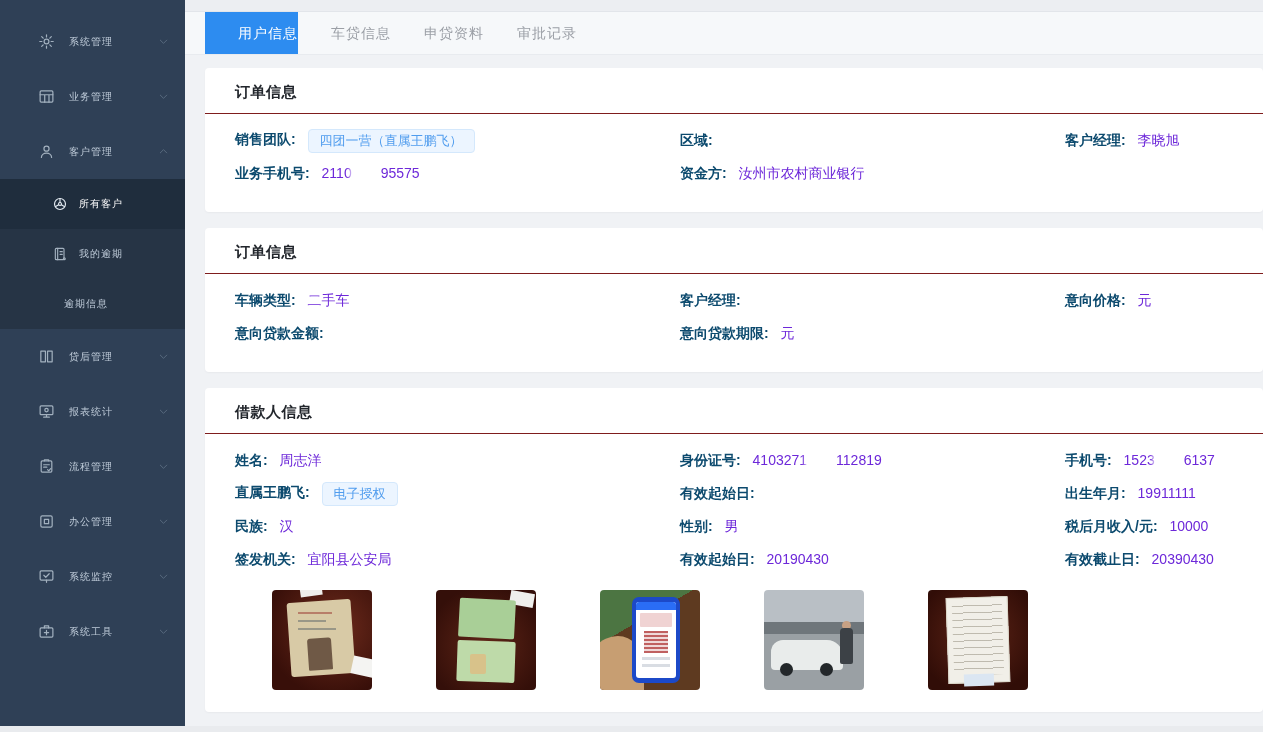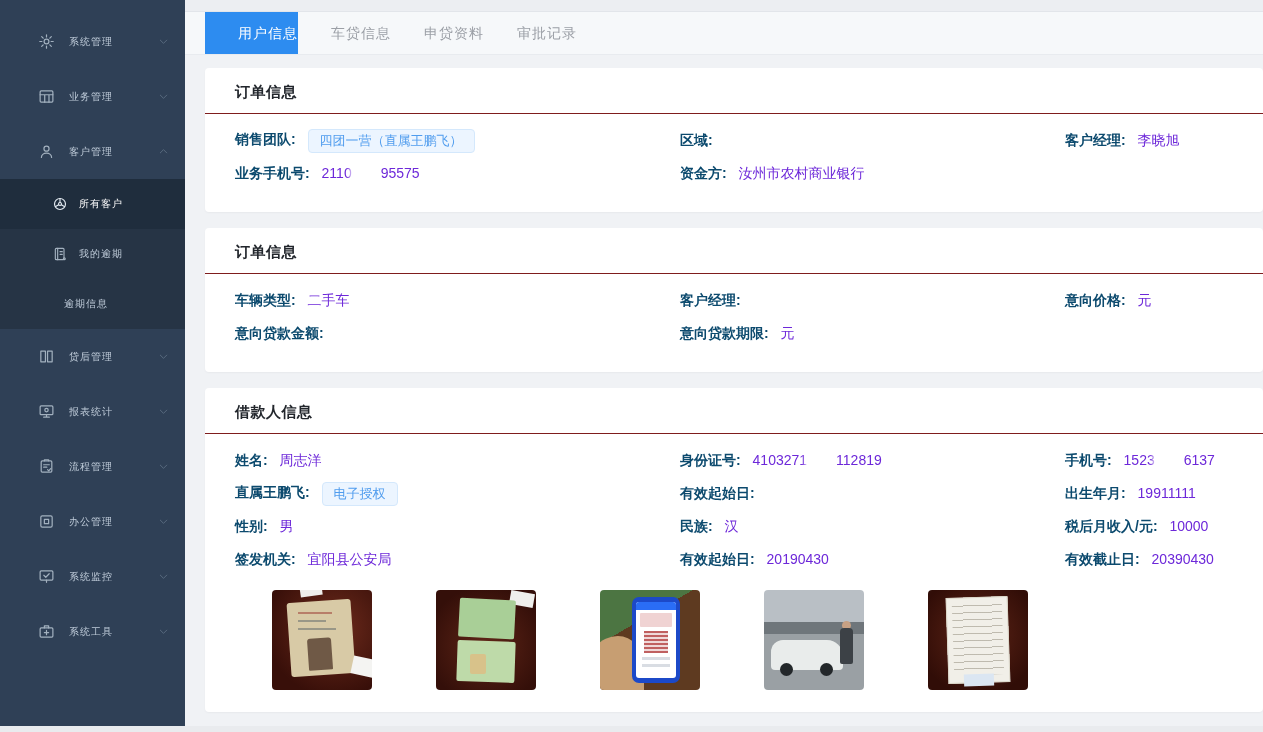--- a/index.html
+++ b/index.html
@@ -390,26 +390,26 @@
             <span class="flabel">有效起始日:</span>
             <span class="fvalue"></span>
           </div>
           <div>
             <span class="flabel">出生年月:</span>
             <span class="fvalue">19911111</span>
           </div>
         </div>
         <div class="frow">
           <div>
+            <span class="flabel">民族:</span>
+            <span class="fvalue">汉</span>
+          </div>
+          <div>
             <span class="flabel">性别:</span>
             <span class="fvalue">男</span>
-          </div>
-          <div>
-            <span class="flabel">民族:</span>
-            <span class="fvalue">汉</span>
           </div>
           <div>
             <span class="flabel">税后月收入/元:</span>
             <span class="fvalue">10000</span>
           </div>
         </div>
         <div class="frow">
           <div>
             <span class="flabel">签发机关:</span>
             <span class="fvalue">宜阳县公安局</span>

